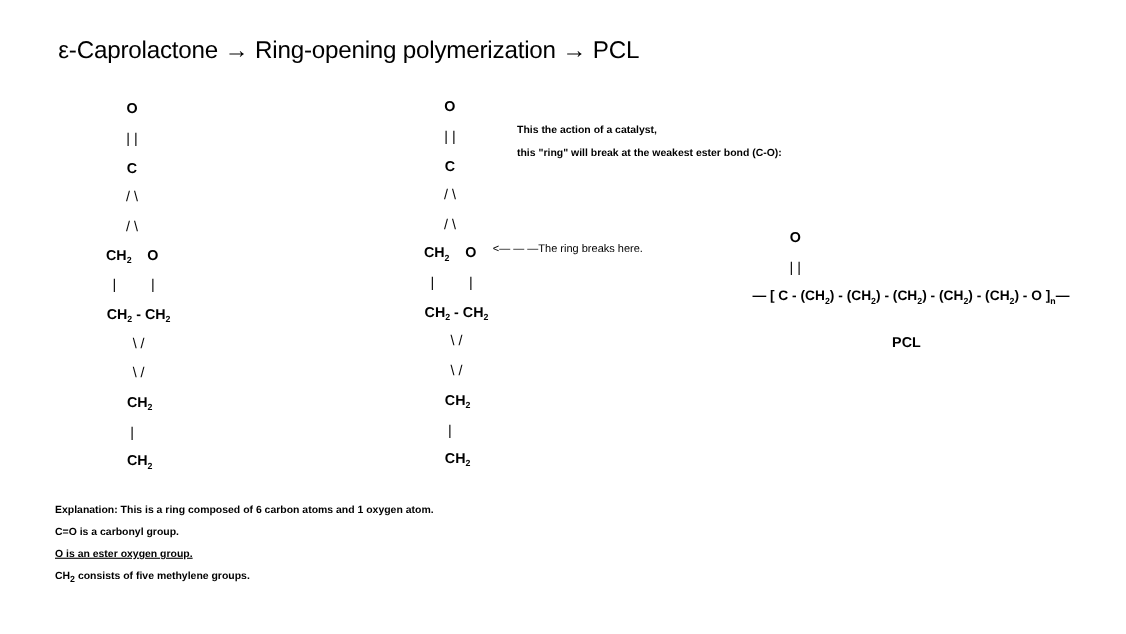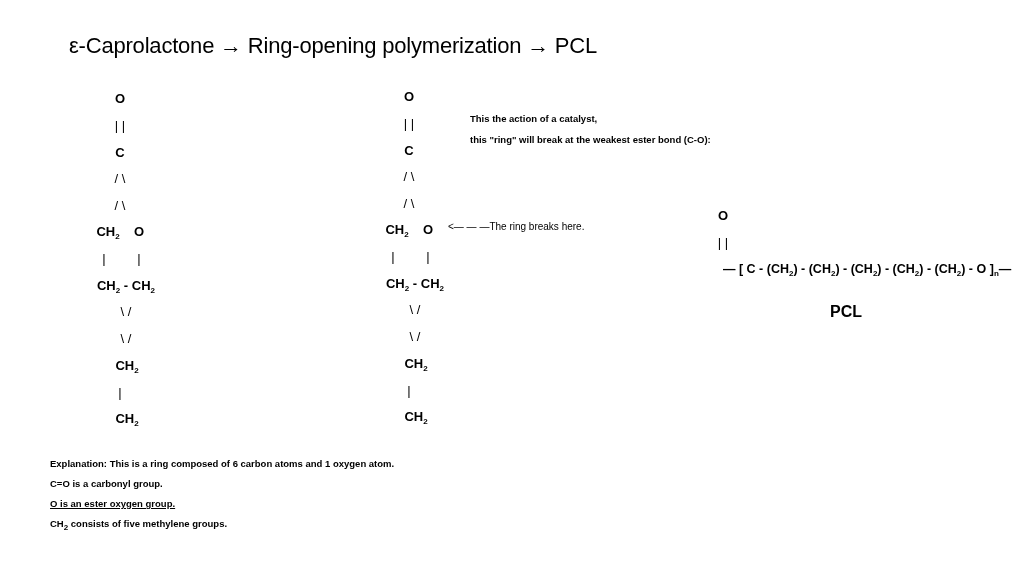--- a/index.html
+++ b/index.html
@@ -10,21 +10,21 @@
     body {
       width: 1024px;
       height: 576px;
       position: relative;
       overflow: hidden;
       font-family: "Liberation Sans", "DejaVu Sans", sans-serif;
       color: #000000;
     }
     .abs { position: absolute; white-space: nowrap; }
     .title {
-      left: 69px; top: 33px;
+      left: 53px; top: 33px;
       font-size: 22px;
       font-weight: normal;
       letter-spacing: -0.2px;
     }
     .atom {
       font-size: 13px;
       font-weight: bold;
       transform: translateX(-50%);
     }
     .bond {
@@ -40,21 +40,20 @@
       font-size: 9.5px;
       font-weight: bold;
     }
     .callout {
       font-size: 10px;
       font-weight: normal;
     }
     .poly {
       font-size: 12.5px;
       font-weight: bold;
-      margin-left: 39px;
     }
     .small {
       font-size: 9.5px;
       font-weight: bold;
     }
   </style>
 </head>
 <body>
 
 <div class="abs title">ε-Caprolactone → Ring-opening polymerization → PCL</div>
@@ -99,21 +98,21 @@
 
 <div class="abs note" style="left:470px; top:113px;">This the action of a catalyst,</div>
 <div class="abs note" style="left:470px; top:134px;">this "ring" will break at the weakest ester bond (C-O):</div>
 
 <div>
   <div class="abs atom" style="left:723px; top:208px;">O</div>
   <div class="abs bond" style="left:723px; top:235px;">| |</div>
   <div class="abs poly" style="left:684px; top:262px;">
     <span>— [ C - </span><span>(CH</span><sub>2</sub><span>) - </span><span>(CH</span><sub>2</sub><span>) - </span><span>(CH</span><sub>2</sub><span>) - </span><span>(CH</span><sub>2</sub><span>) - </span><span>(CH</span><sub>2</sub><span>) - </span><span>O ]</span><sub>n</sub><span>—</span>
   </div>
-  <div class="abs atom" style="left:846px; top:303px; font-size:16px;">PCL</div>
+  <div class="abs atom" style="left:824px; top:303px; font-size:13px;">PCL</div>
 </div>
 
 <div>
   <div class="abs small" style="left:50px; top:458px;text-align:center;">Explanation: This is a ring composed of 6 carbon atoms and 1 oxygen atom.</div>
   <div class="abs small" style="left:50px; top:478px;text-align:right;">C=O is a carbonyl group.</div>
   <div class="abs small" style="left:50px; top:498px;text-decoration:underline;">O is an ester oxygen group.</div>
   <div class="abs small" style="left:50px; top:518px;"><span>CH</span><sub>2</sub><span> consists of five methylene groups.</span></div>
 </div>
 
 </body></html>

